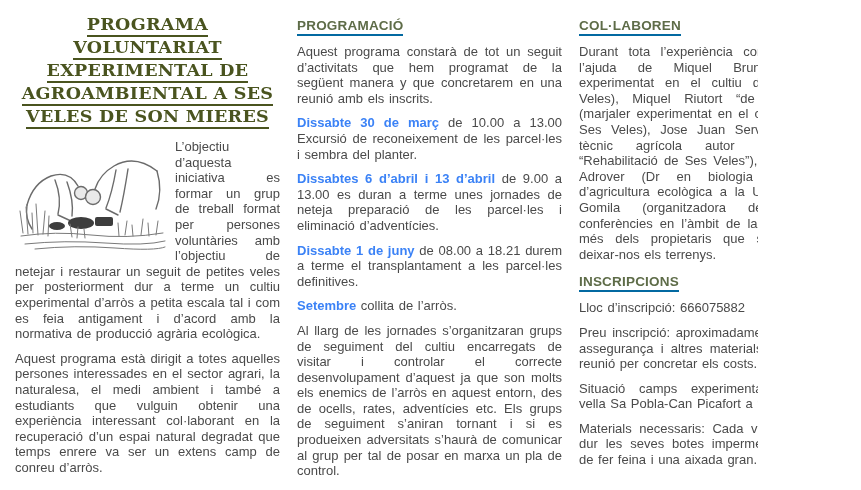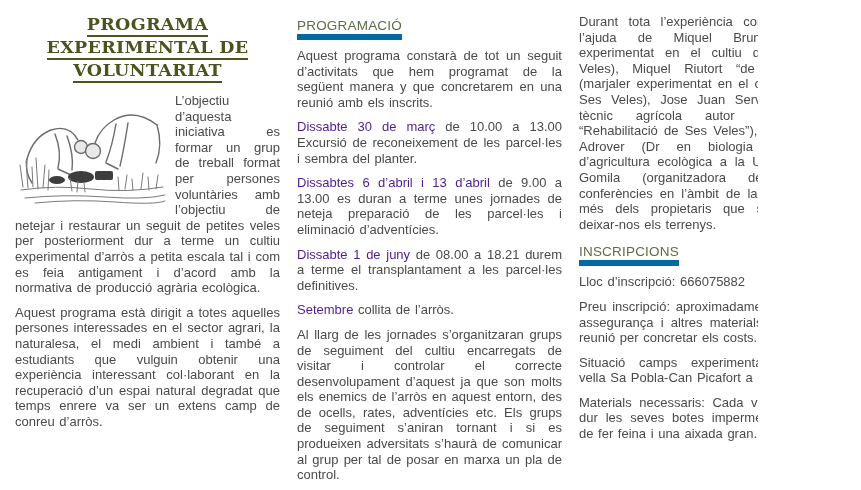--- a/index.html
+++ b/index.html
@@ -34,60 +34,62 @@
     border-bottom: 2.5px solid #4a541f;
     padding-bottom: 0px;
   }
 
   
   .section-heading {
     margin: 10px 0 8px 0;
   }
   .section-heading span {
     display: inline-block;
-    font-weight: normal;
+    font-weight: bold;
     font-size: 13.5px;
     color: #5e6c48;
-    border-bottom: 6px solid #0369a1;
+    border-bottom: 2px solid #0369a1;
     padding-bottom: 1px;
     letter-spacing: 0.2px;
   }
   .first-heading { margin-top: 2px; }
 
   
   .para {
     font-size: 13px;
     line-height: 15.6px;
     text-align: justify;
     margin-bottom: 9px;
     word-spacing: 1px;
   }
   .date {
-    font-weight: normal;
-    color: #4c1d95;
+    font-weight: bold;
+    color: #3b82f6;
   }
 
   
   .illus {
     float: left;
     width: 152px;
     height: 112px;
     margin: 2px 8px 2px 0;
   }
 </style>
 </head>
 <body>
 
 <div class="page">
 
   <div class="col">
     <div class="title-block">
       <span class="title-line"><span>PROGRAMA</span></span>
+      <span class="title-line"><span>VOLUNTARIAT</span></span>
       <span class="title-line"><span>EXPERIMENTAL DE</span></span>
-      <span class="title-line"><span>VOLUNTARIAT</span></span>
+      <span class="title-line"><span>AGROAMBIENTAL A SES</span></span>
+      <span class="title-line"><span>VELES DE SON MIERES</span></span>
     </div>
 
     <p class="para">
       <svg class="illus" viewBox="0 0 152 112" aria-hidden="true">
 
         <g stroke="#6b6b6b" fill="none" stroke-width="1.4" stroke-linecap="round">
 
           <path d="M12,64 Q18,42 36,35 Q54,29 63,45"></path>
           <path d="M12,64 Q10,78 17,88"></path>
           <path d="M40,39 Q47,57 43,73"></path>
@@ -146,20 +148,23 @@
 
     <p class="para"><span class="date">Dissabte 30 de març</span><span> de 10.00 a 13.00 Excursió de reconeixement de les parcel·les i sembra del planter.</span></p>
     <p class="para"><span class="date">Dissabtes 6 d’abril i 13 d’abril</span><span> de 9.00 a 13.00 es duran a terme unes jornades de neteja preparació de les parcel·les i eliminació d’adventícies.</span></p>
     <p class="para"><span class="date">Dissabte 1 de juny</span><span> de 08.00 a 18.21 durem a terme el transplantament a les parcel·les definitives.</span></p>
     <p class="para"><span class="date">Setembre</span><span> collita de l’arròs.</span></p>
 
     <p class="para">Al llarg de les jornades s’organitzaran grups de seguiment del cultiu encarregats de visitar i controlar el correcte desenvolupament d’aquest ja que son molts els enemics de l’arròs en aquest entorn, des de ocells, rates, adventícies etc. Els grups de seguiment s’aniran tornant i si es produeixen adversitats s’haurà de comunicar al grup per tal de posar en marxa un pla de control.</p>
   </div>
 
   <div class="col">
+    <div class="section-heading first-heading">
+      <span>COL·LABOREN</span>
+    </div>
     <p class="para">Durant tota l’experiència comptarem amb l’ajuda de Miquel Brunet (marjaler experimentat en el cultiu d’arròs a Ses Veles), Miquel Riutort “de can negret” (marjaler experimentat en el cultiu d’arròs a Ses Veles), Jose Juan Servera (enginyer tècnic agrícola autor del projecte “Rehabilitació de Ses Veles”), Jaume Vadell Adrover (Dr en biologia i professor d’agricultura ecològica a la UIB) i Catalina Gomila (organitzadora de tallers i conferències en l’àmbit de la biocultura). A més dels propietaris que s’han ofert a deixar-nos els terrenys.</p>
 
     <div class="section-heading">
       <span>INSCRIPCIONS</span>
     </div>
     <p class="para">Lloc d’inscripció: 666075882</p>
     <p class="para">Preu inscripció: aproximadament 20€ (llavor, assegurança i altres materials). Farem una reunió per concretar els costs.</p>
     <p class="para">Situació camps experimentals: Carretera vella Sa Pobla-Can Picafort a “Son Mieres”.</p>
     <p class="para">Materials necessaris: Cada voluntari ha de dur les seves botes impermeables, guants de fer feina i una aixada gran.</p>
   </div>

